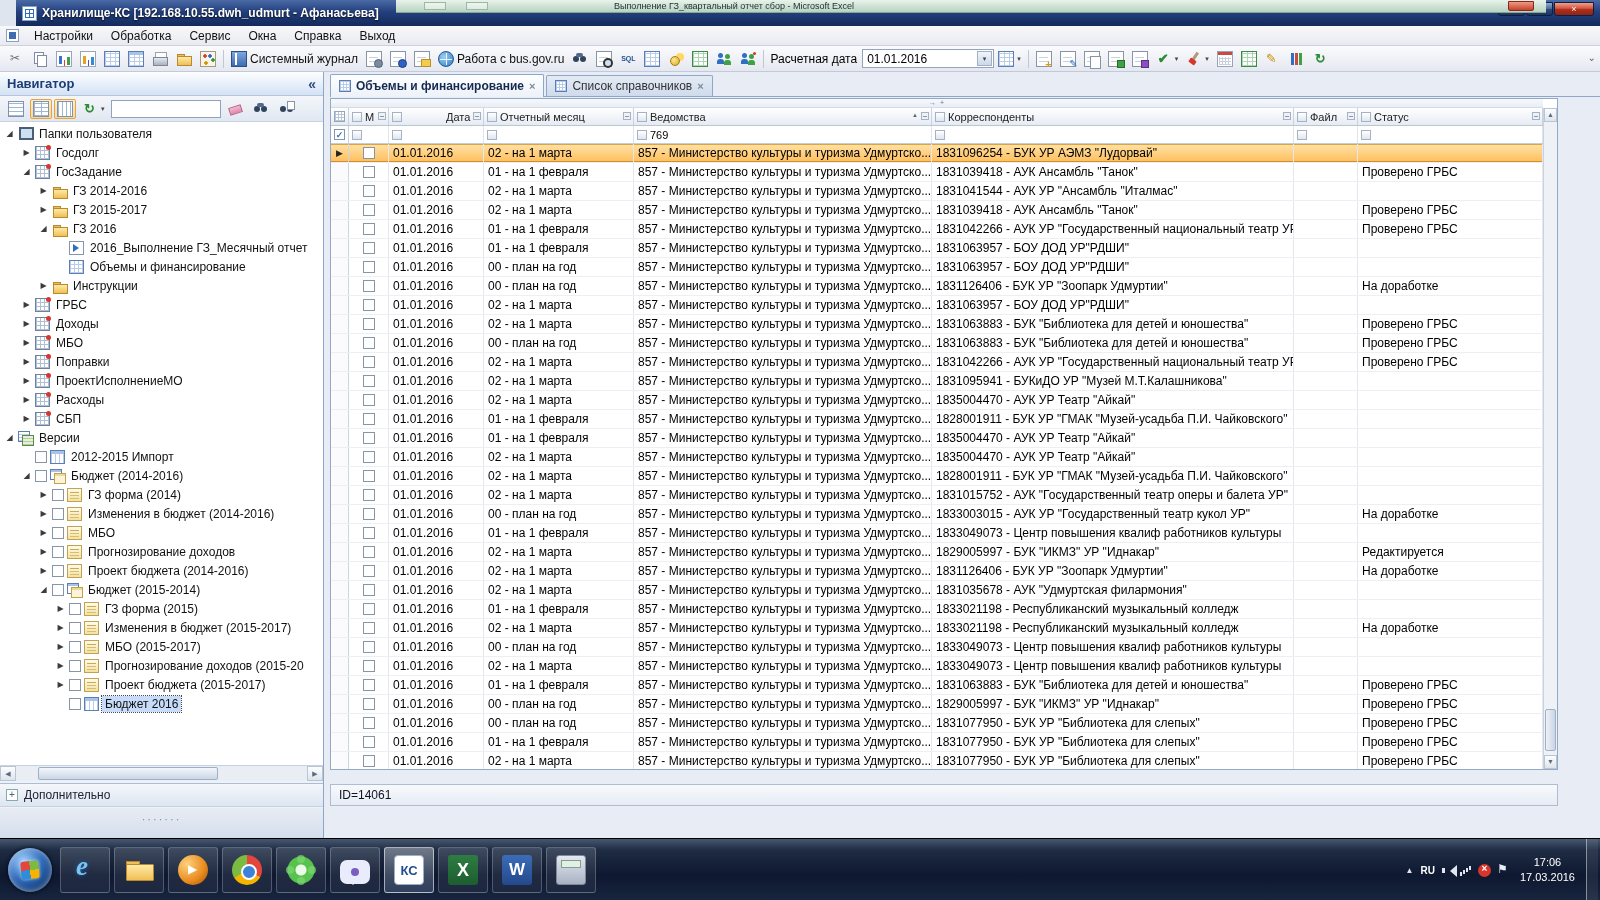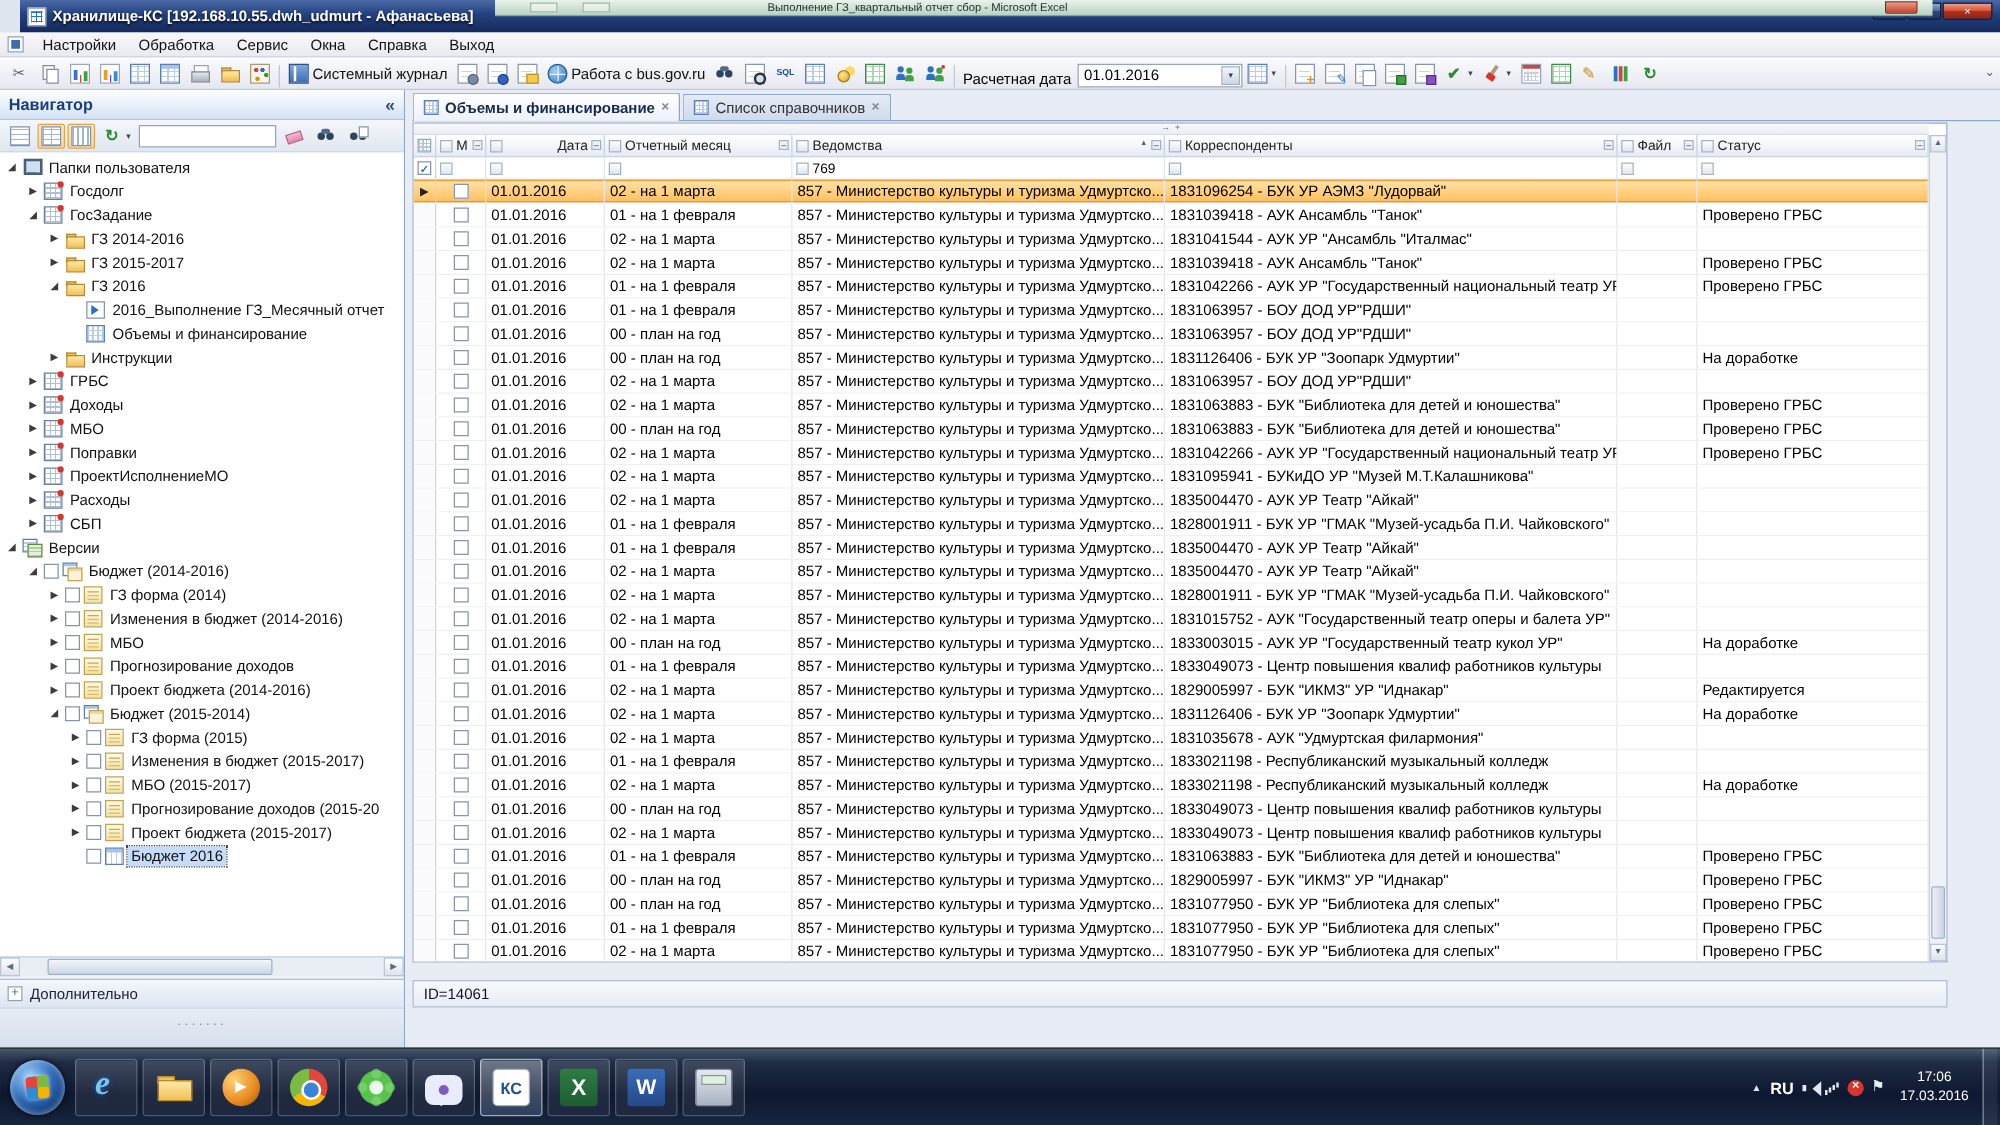--- a/index.html
+++ b/index.html
@@ -221,21 +221,21 @@
   .ai-excel{background:linear-gradient(#2e7d43,#1d5c30);border-radius:3px;}
   .ai-excel::before{content:"X";position:absolute;left:0;top:5px;width:100%;text-align:center;font:bold 18px "Liberation Sans",sans-serif;color:#fff;}
   .ai-word{background:linear-gradient(#3b6db8,#24498a);border-radius:3px;}
   .ai-word::before{content:"W";position:absolute;left:0;top:5px;width:100%;text-align:center;font:bold 17px "Liberation Sans",sans-serif;color:#fff;}
   .ai-calc{background:linear-gradient(#e3e8f0,#a8b2c2);border-radius:3px;border:1px solid #7e8a9c;}
   .ai-calc::before{content:"";position:absolute;left:4px;top:4px;right:4px;height:6px;background:#dff1e2;border:1px solid #8a9a8e;}
   .ai-calc::after{content:"";position:absolute;left:4px;top:13px;right:4px;bottom:3px;
     background-image:repeating-linear-gradient(0deg,#56master 0, transparent 0),radial-gradient(circle at 3px 3px,#566 1.5px,transparent 2px),radial-gradient(circle at 10px 3px,#566 1.5px,transparent 2px),radial-gradient(circle at 17px 3px,#566 1.5px,transparent 2px),radial-gradient(circle at 3px 9px,#566 1.5px,transparent 2px),radial-gradient(circle at 10px 9px,#566 1.5px,transparent 2px),radial-gradient(circle at 17px 9px,#566 1.5px,transparent 2px);}
   .tray{position:absolute;right:0;top:0;height:62px;display:flex;align-items:center;gap:5px;padding-right:2px;}
   .tray-hidden{color:#dfe6ef;font-size:8px;}
-  .tray-lang{color:#fff;font-size:13px;font-weight:bold;padding:0 2px;}
+  .tray-lang{color:#fff;font-size:10px;font-weight:bold;padding:0 2px;}
   .tri{width:13px;height:13px;position:relative;display:block;}
   .tri-volume::before{content:"";position:absolute;left:0;top:4px;width:3px;height:5px;background:#dfe6ef;}
   .tri-volume::after{content:"";position:absolute;left:2px;top:1px;border:6px solid transparent;border-right:7px solid #dfe6ef;}
   .tri-network::before{content:"";position:absolute;left:0;bottom:1px;width:2px;height:4px;background:#dfe6ef;
     box-shadow:3px -2px 0 #dfe6ef,6px -4px 0 #dfe6ef,9px -6px 0 #dfe6ef;}
   .tri-error{border-radius:50%;background:#d8352c;}
   .tri-error::before{content:"×";position:absolute;left:0;top:-1px;width:100%;text-align:center;color:#fff;font-size:10px;font-weight:bold;}
   .tri-flag::before{content:"⚑";position:absolute;left:1px;top:-2px;color:#e8eef6;font-size:12px;}
   .tray-clock{color:#fff;font-size:11px;text-align:center;line-height:1.35;padding:0 6px;}
   .show-desktop{width:12px;height:62px;border-left:1px solid rgba(255,255,255,.45);background:rgba(255,255,255,.07);}
@@ -268,21 +268,21 @@
   </div>
 
   <div id="excel-strip">
     <span class="xs-box" style="left:28px"></span>
     <span class="xs-box" style="left:70px"></span>
     <span class="xt">Выполнение ГЗ_квартальный отчет сбор - Microsoft Excel</span>
     <span class="xs-close"></span>
   </div>
 
   <div id="toolbar">
-    <div style="display:flex;align-items:flex-end;">
+    <div style="display:flex;align-items:center;">
         <div class="tbtn">
           <span class="mi mi-cut"></span>
         </div>
         <div class="tbtn">
           <span class="mi mi-copy"></span>
         </div>
         <div class="tbtn">
           <span class="mi mi-chart"></span>
         </div>
         <div class="tbtn">
@@ -506,20 +506,26 @@
         </div>
         <div class="trow" style="padding-left: 21px;">
           <span class="exp">▶</span>
           <span class="ti ti-cat"></span>
           <span class="tlbl">СБП</span>
         </div>
         <div class="trow" style="padding-left: 4px;">
           <span class="exp">◢</span>
           <span class="ti ti-versions"></span>
           <span class="tlbl">Версии</span>
+        </div>
+        <div class="trow" style="padding-left: 21px;">
+          <span class="exp"></span>
+          <span class="cb"></span>
+          <span class="ti ti-ver"></span>
+          <span class="tlbl">2012-2015 Импорт</span>
         </div>
         <div class="trow" style="padding-left: 21px;">
           <span class="exp">◢</span>
           <span class="cb"></span>
           <span class="ti ti-vermulti"></span>
           <span class="tlbl">Бюджет (2014-2016)</span>
         </div>
         <div class="trow" style="padding-left: 38px;">
           <span class="exp">▶</span>
           <span class="cb"></span>

